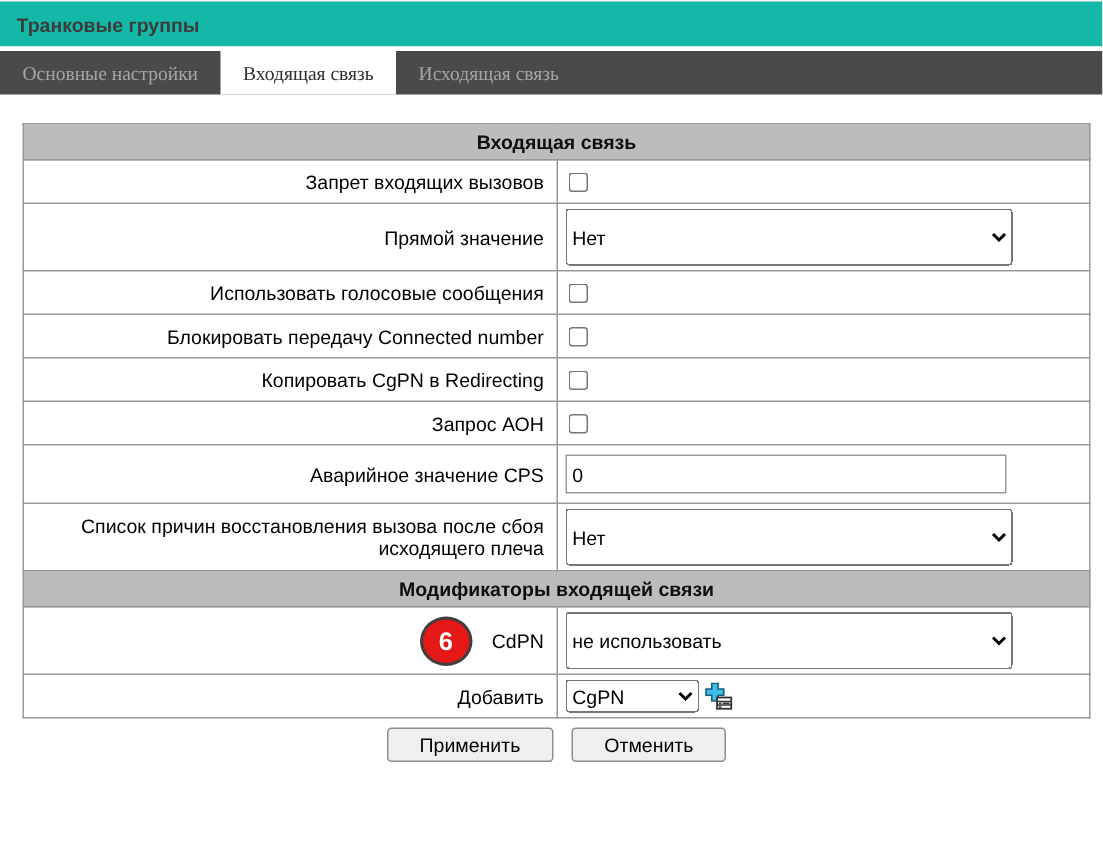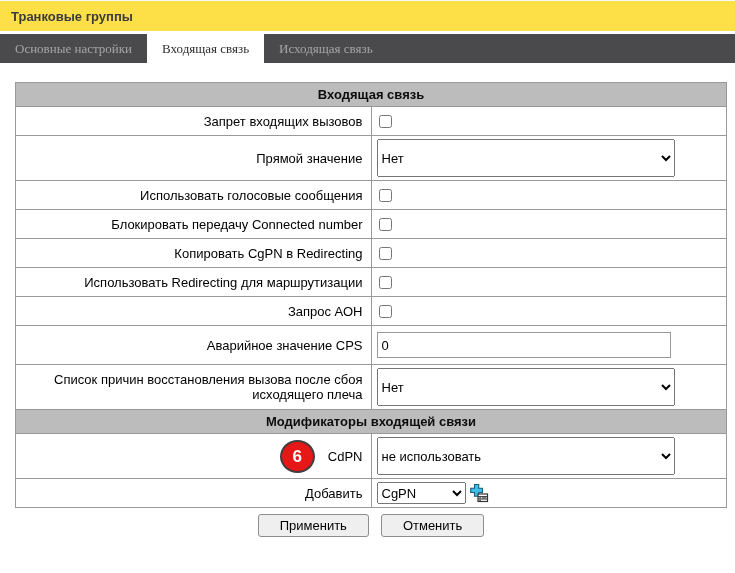--- a/index.html
+++ b/index.html
@@ -7,21 +7,21 @@
   body {
     width: 735px; height: 573px;
     background: #ffffff;
     font-family: "Liberation Sans", sans-serif;
     font-size: 13px; color: #000;
     overflow: hidden;
   }
 
   
   .title-bar {
-    height: 31px; background: #fde047;
+    height: 31px; background: #14b8a6;
     display: flex; align-items: center;
     padding-left: 11px;
     border-top: 1px solid #f8f8f8;
   }
   .title-bar .title { font-weight: bold; font-size: 13px; color: #3c3c3c; }
 
   
   .tab-gap { height: 3px; background: #ffffff; }
   .tab-bar { height: 29px; background: #4a4a4c; display: flex; }
   .tab {
@@ -136,24 +136,20 @@
     <tr>
       <td class="lbl">Блокировать передачу Connected number</td>
       <td class="ctl"><input type="checkbox" style=""></td>
     </tr>
 
     <tr>
       <td class="lbl">Копировать CgPN в Redirecting</td>
       <td class="ctl"><input type="checkbox" style=""></td>
     </tr>
 
-    <tr>
-      <td class="lbl">Использовать Redirecting для маршрутизации</td>
-      <td class="ctl"><input type="checkbox" style=""></td>
-    </tr>
 
     <tr>
       <td class="lbl">Запрос АОН</td>
       <td class="ctl"><input type="checkbox" style=""></td>
     </tr>
 
     <tr>
       <td class="lbl">Аварийное значение CPS</td>
       <td class="ctl"><input class="txt" type="text" value="0" style=""></td>
     </tr>

